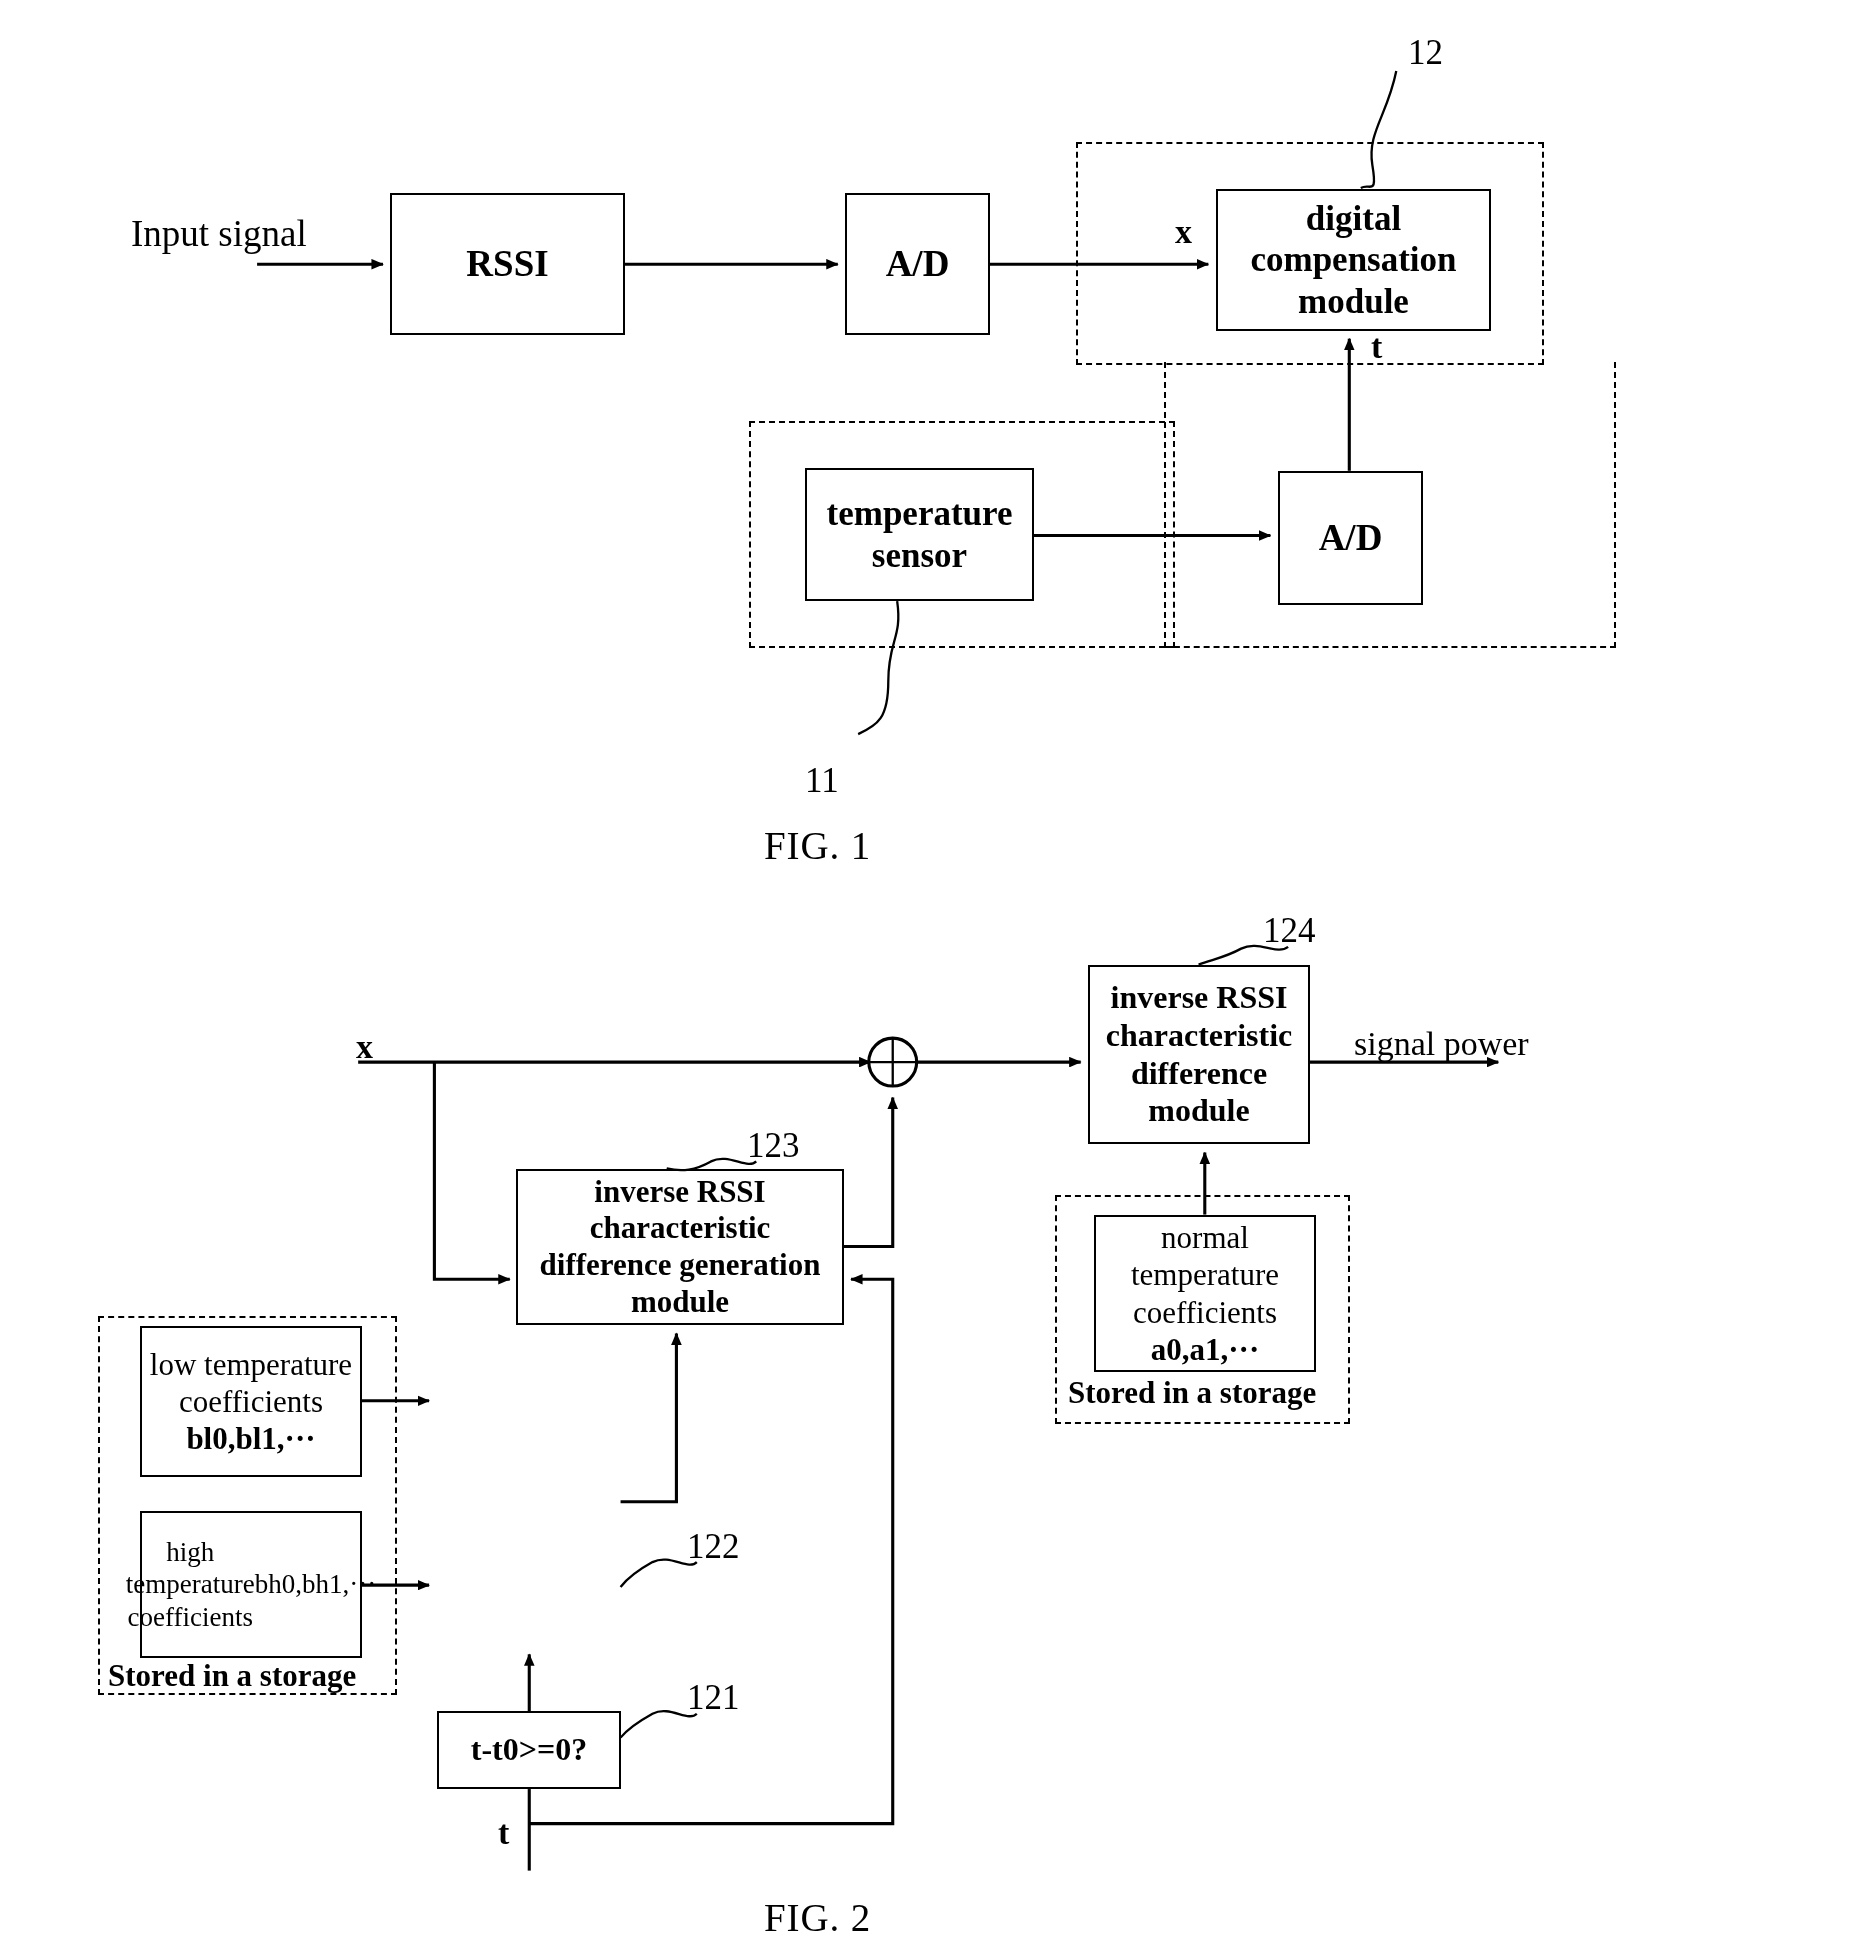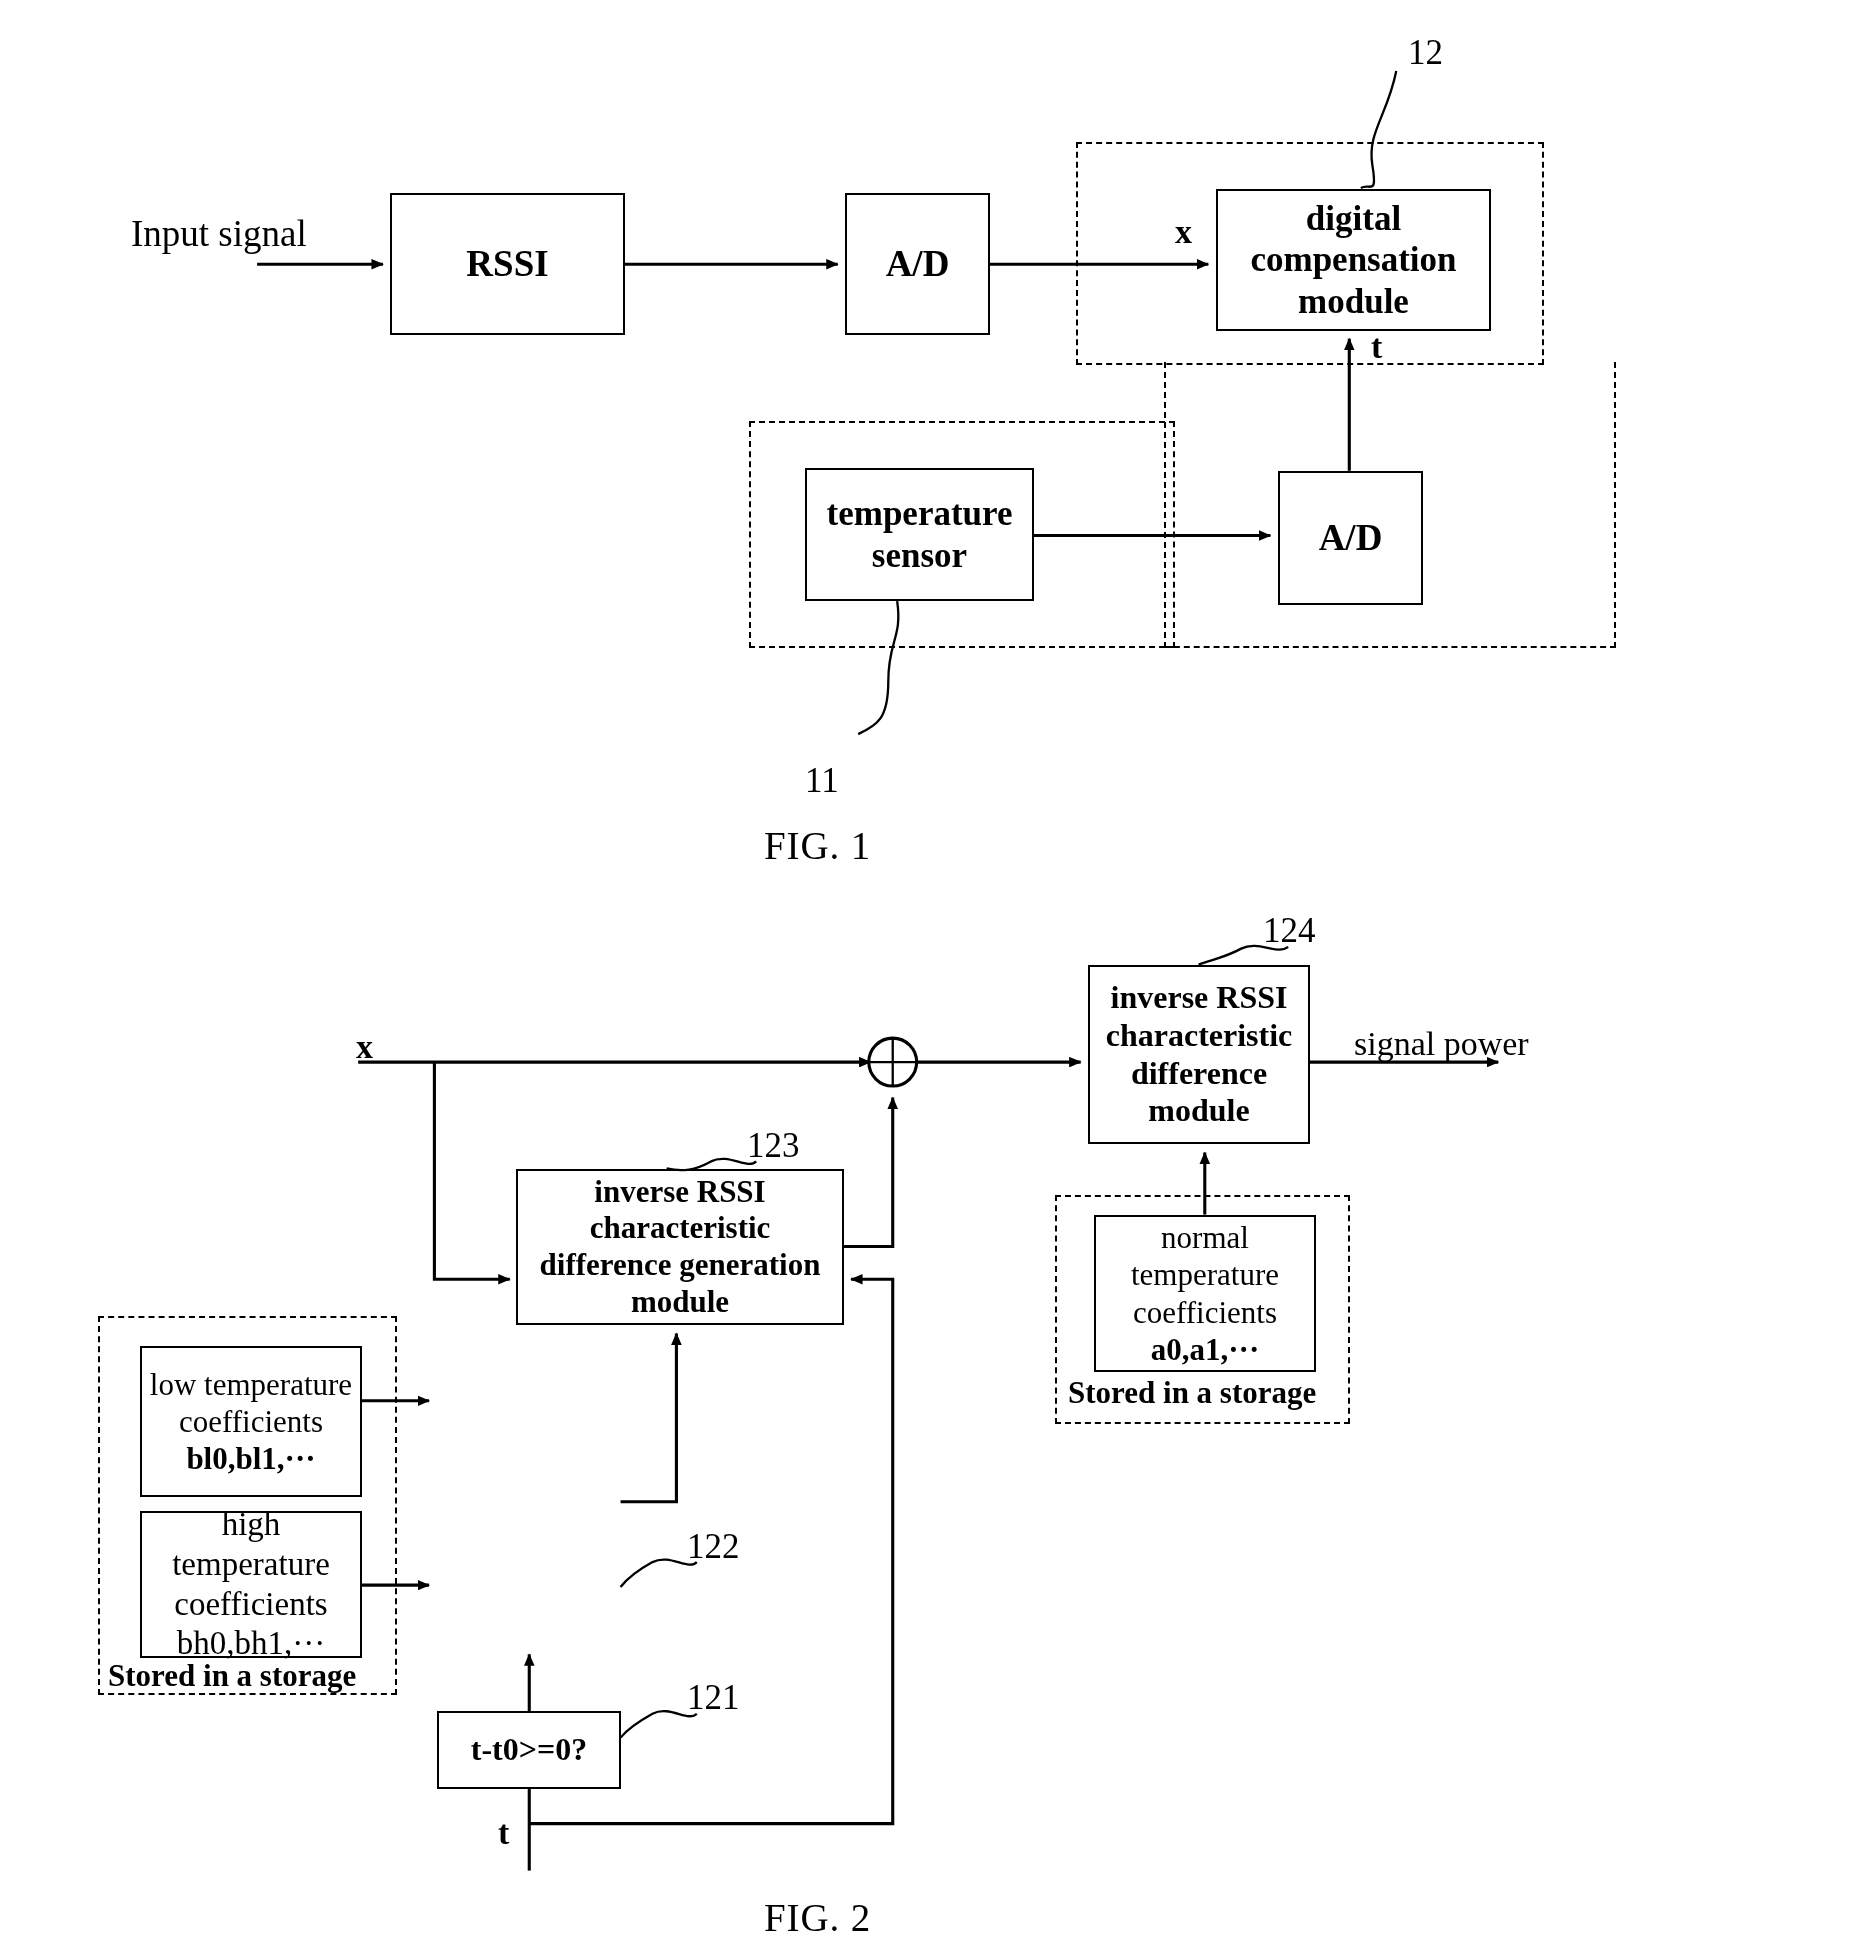--- a/index.html
+++ b/index.html
@@ -79,26 +79,26 @@
 
   <div class="box" style="left:437px;top:1711px;width:184px;height:78px;font-size:32px;">
     <span>t-t0&gt;=0?</span>
   </div>
 
   <div class="box-thin" style="left:1094px;top:1215px;width:222px;height:157px;font-size:31px;flex-direction:column;padding:1.8px 5.3px;">
     <span style="display:block;">normal temperature coefficients</span>
     <span style="display:block;font-weight:bold;">a0,a1,···</span>
   </div>
 
-  <div class="box-thin" style="left:140px;top:1326px;width:222px;height:151px;font-size:31px;flex-direction:column;padding:1.8px 5.3px;margin-top:20px;">
+  <div class="box-thin" style="left:140px;top:1326px;width:222px;height:151px;font-size:31px;flex-direction:column;padding:1.8px 5.3px;">
     <span style="display:block;">low temperature coefficients</span>
     <span style="display:block;font-weight:bold;">bl0,bl1,···</span>
   </div>
 
-  <div class="box-thin" style="left:140px;top:1511px;width:222px;height:147px;font-size:33px;flex-direction:column;padding:1.8px 5.3px;">
+  <div class="box-thin" style="left:140px;top:1511px;width:222px;height:147px;font-size:27px;flex-direction:row;padding:1.8px 5.3px;">
     <span style="display:block;">high temperature coefficients</span>
     <span style="display:block;font-weight:normal;">bh0,bh1,···</span>
   </div>
 
   <div class="lbl" style="left:356px;top:1030px;font-size:34px;font-weight:bold;">x</div>
   <div class="lbl" style="left:1354px;top:1027px;font-size:34px;text-align:right;">signal power</div>
   <div class="lbl" style="left:498px;top:1816px;font-size:34px;font-weight:bold;">t</div>
 
   <div class="lbl" style="left:1068px;top:1377px;font-size:31px;font-weight:bold;">Stored in a storage</div>
   <div class="lbl" style="left:108px;top:1660px;font-size:31px;font-weight:bold;">Stored in a storage</div>

